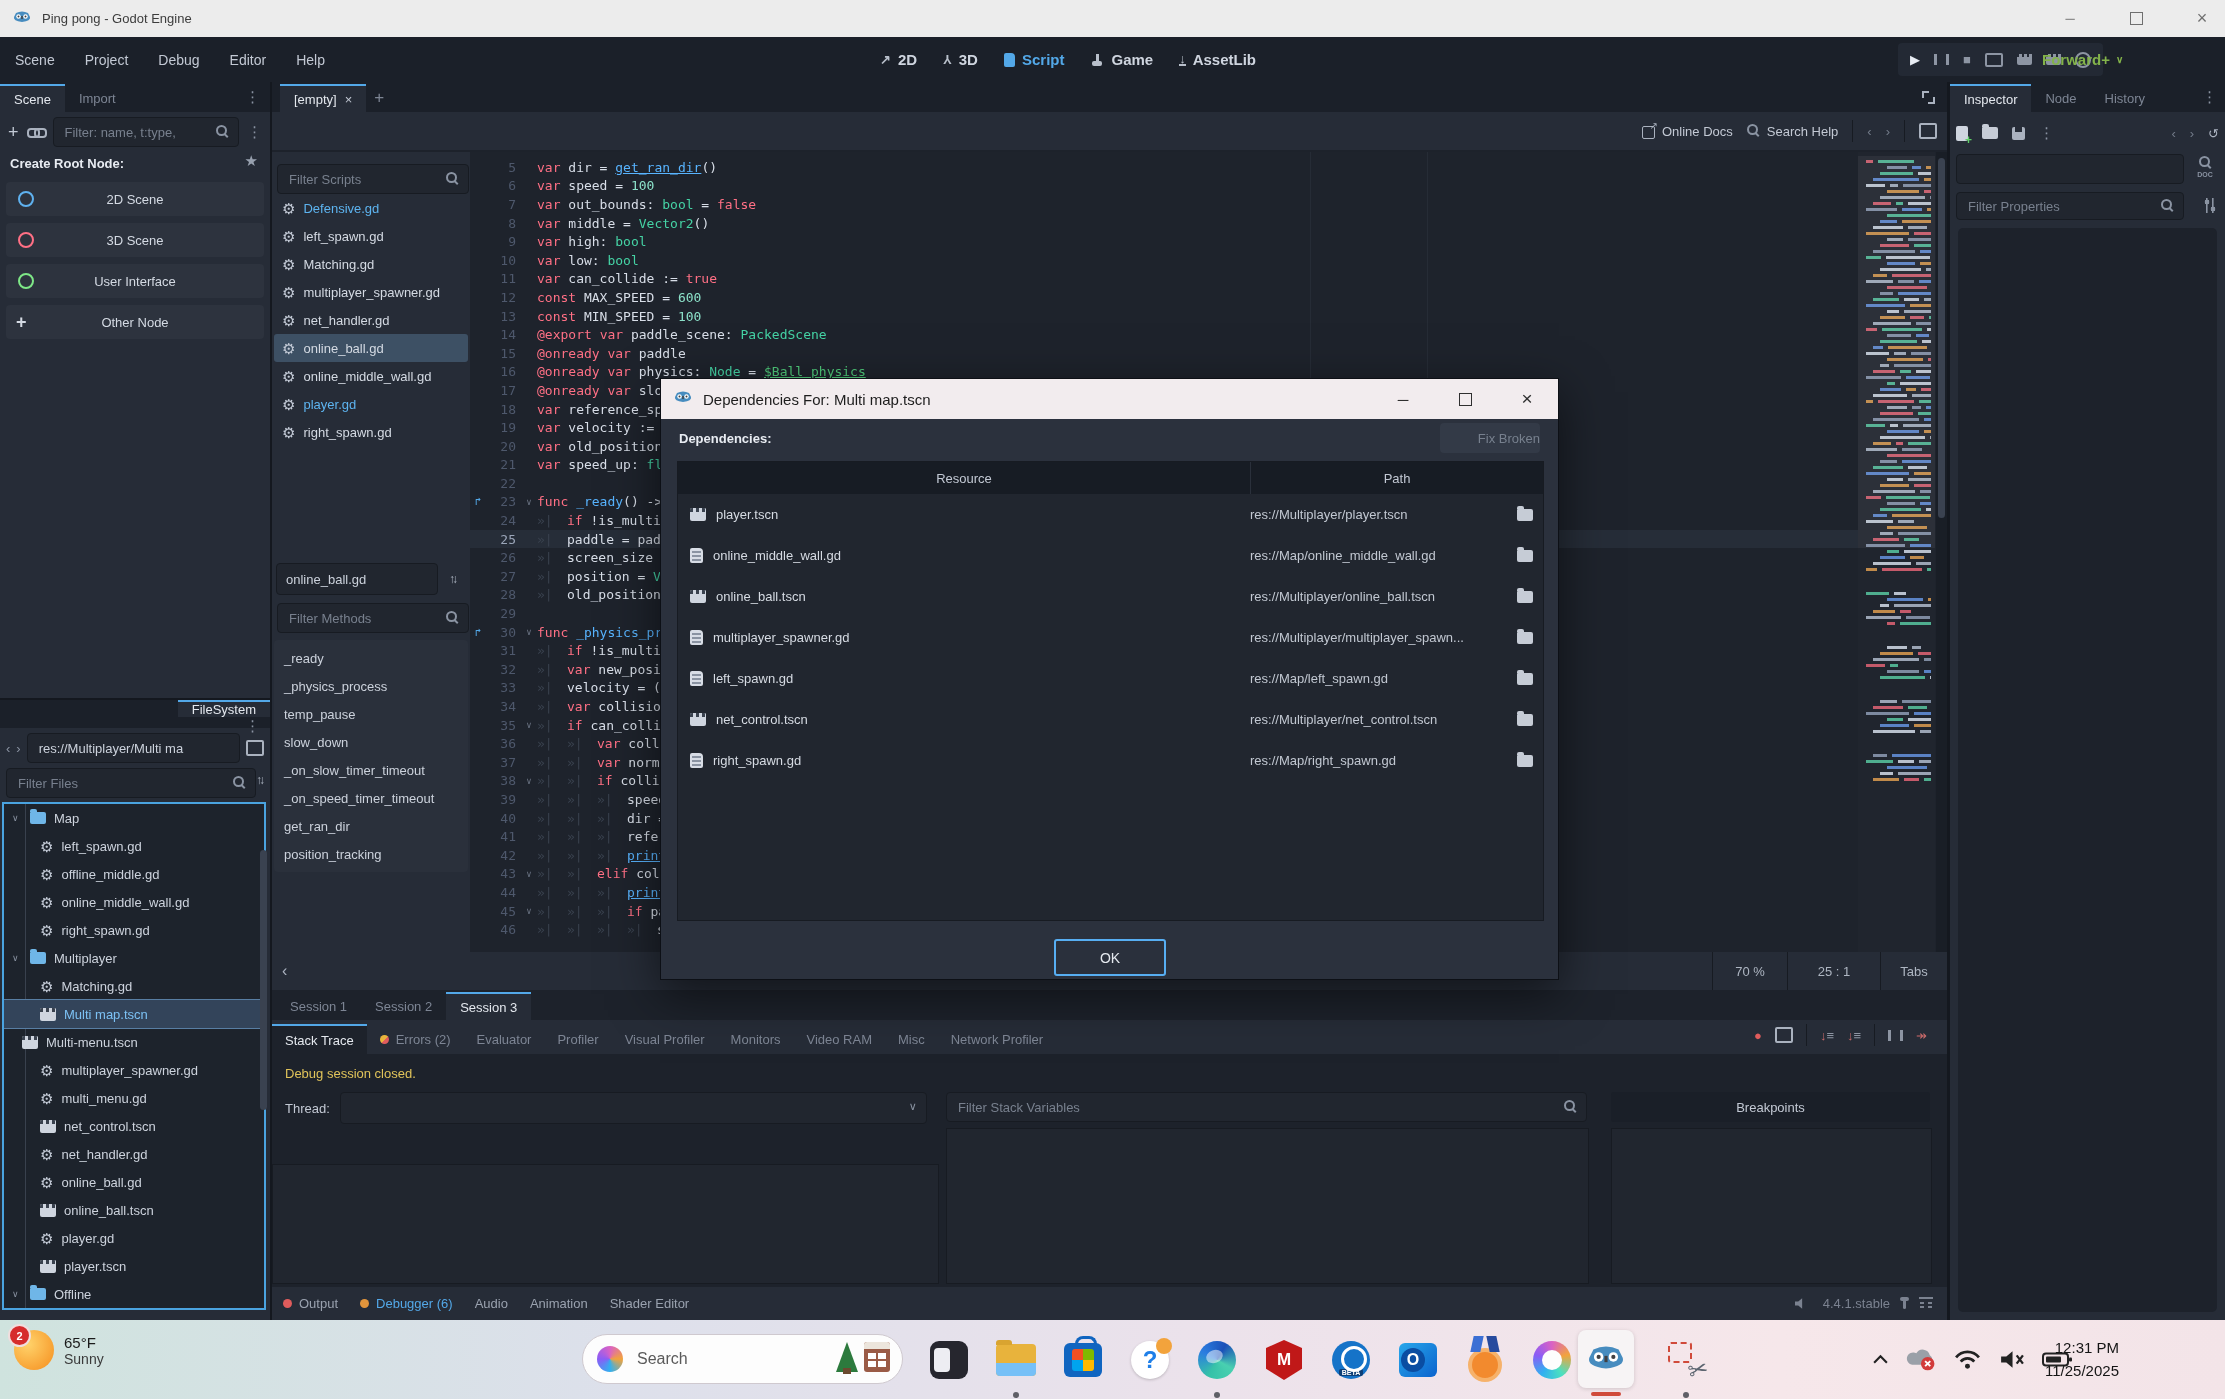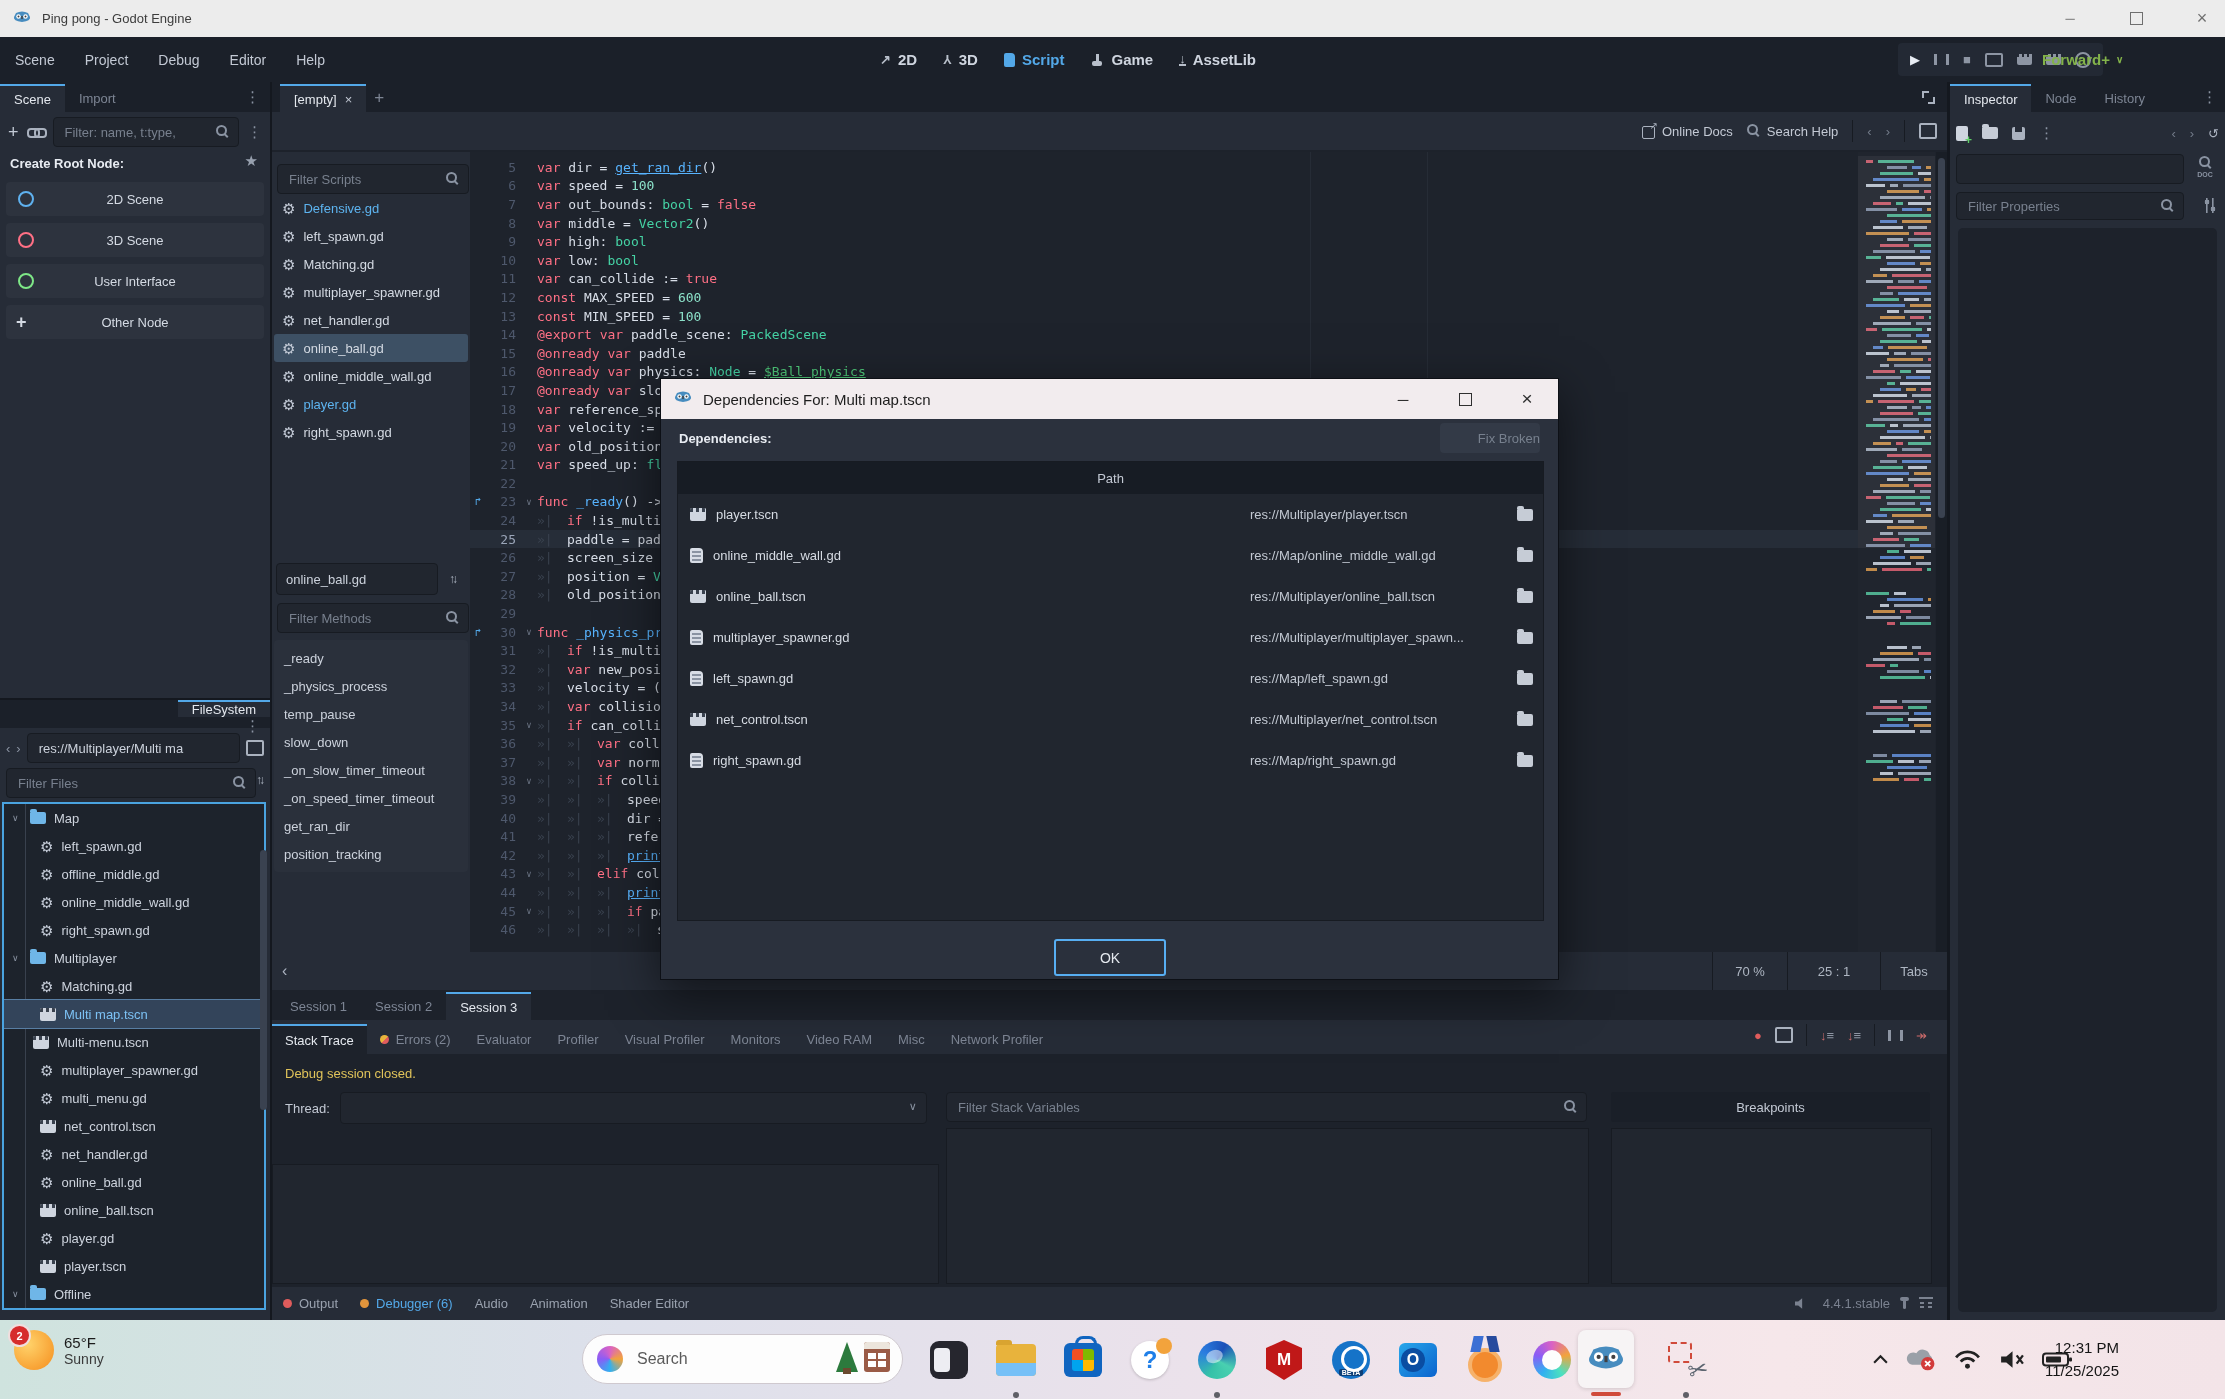--- a/index.html
+++ b/index.html
@@ -431,21 +431,21 @@
             <span class="fslabel">Multiplayer</span>
           </div>
           <div class="fsrow" style="padding-left: 36px;">
             <span class="ic-gear">⚙</span>
             <span class="fslabel">Matching.gd</span>
           </div>
           <div class="fsrow sel" style="padding-left: 36px;">
             <span class="ic-scene"></span>
             <span class="fslabel">Multi map.tscn</span>
           </div>
-          <div class="fsrow" style="padding-left: 29px;">
+          <div class="fsrow" style="padding-left: 18px;">
             <span class="ic-scene"></span>
             <span class="fslabel">Multi-menu.tscn</span>
           </div>
           <div class="fsrow" style="padding-left: 36px;">
             <span class="ic-gear">⚙</span>
             <span class="fslabel">multiplayer_spawner.gd</span>
           </div>
           <div class="fsrow" style="padding-left: 36px;">
             <span class="ic-gear">⚙</span>
             <span class="fslabel">multi_menu.gd</span>
@@ -895,20 +895,21 @@
           <span class="dlg-max"></span>
         </span>
       <span class="dlgctl" style="right:0;font-size:19px">×</span>
     </div>
     <div id="dlg-deps">Dependencies:</div>
     <div id="dlg-fix">
         <span>Fix Broken</span>
       </div>
     <div id="dlg-table">
       <div id="dlg-header">
+        <div class="hc hc1">Resource</div>
         <div class="hc hc2">Path</div>
       </div>
       <div id="dlg-rows">
           <div class="drow">
             <div class="rc1">
               <span class="ic-scene"></span>
               <span>player.tscn</span>
             </div>
             <div class="rc2">
               <span>res://Multiplayer/player.tscn</span>

